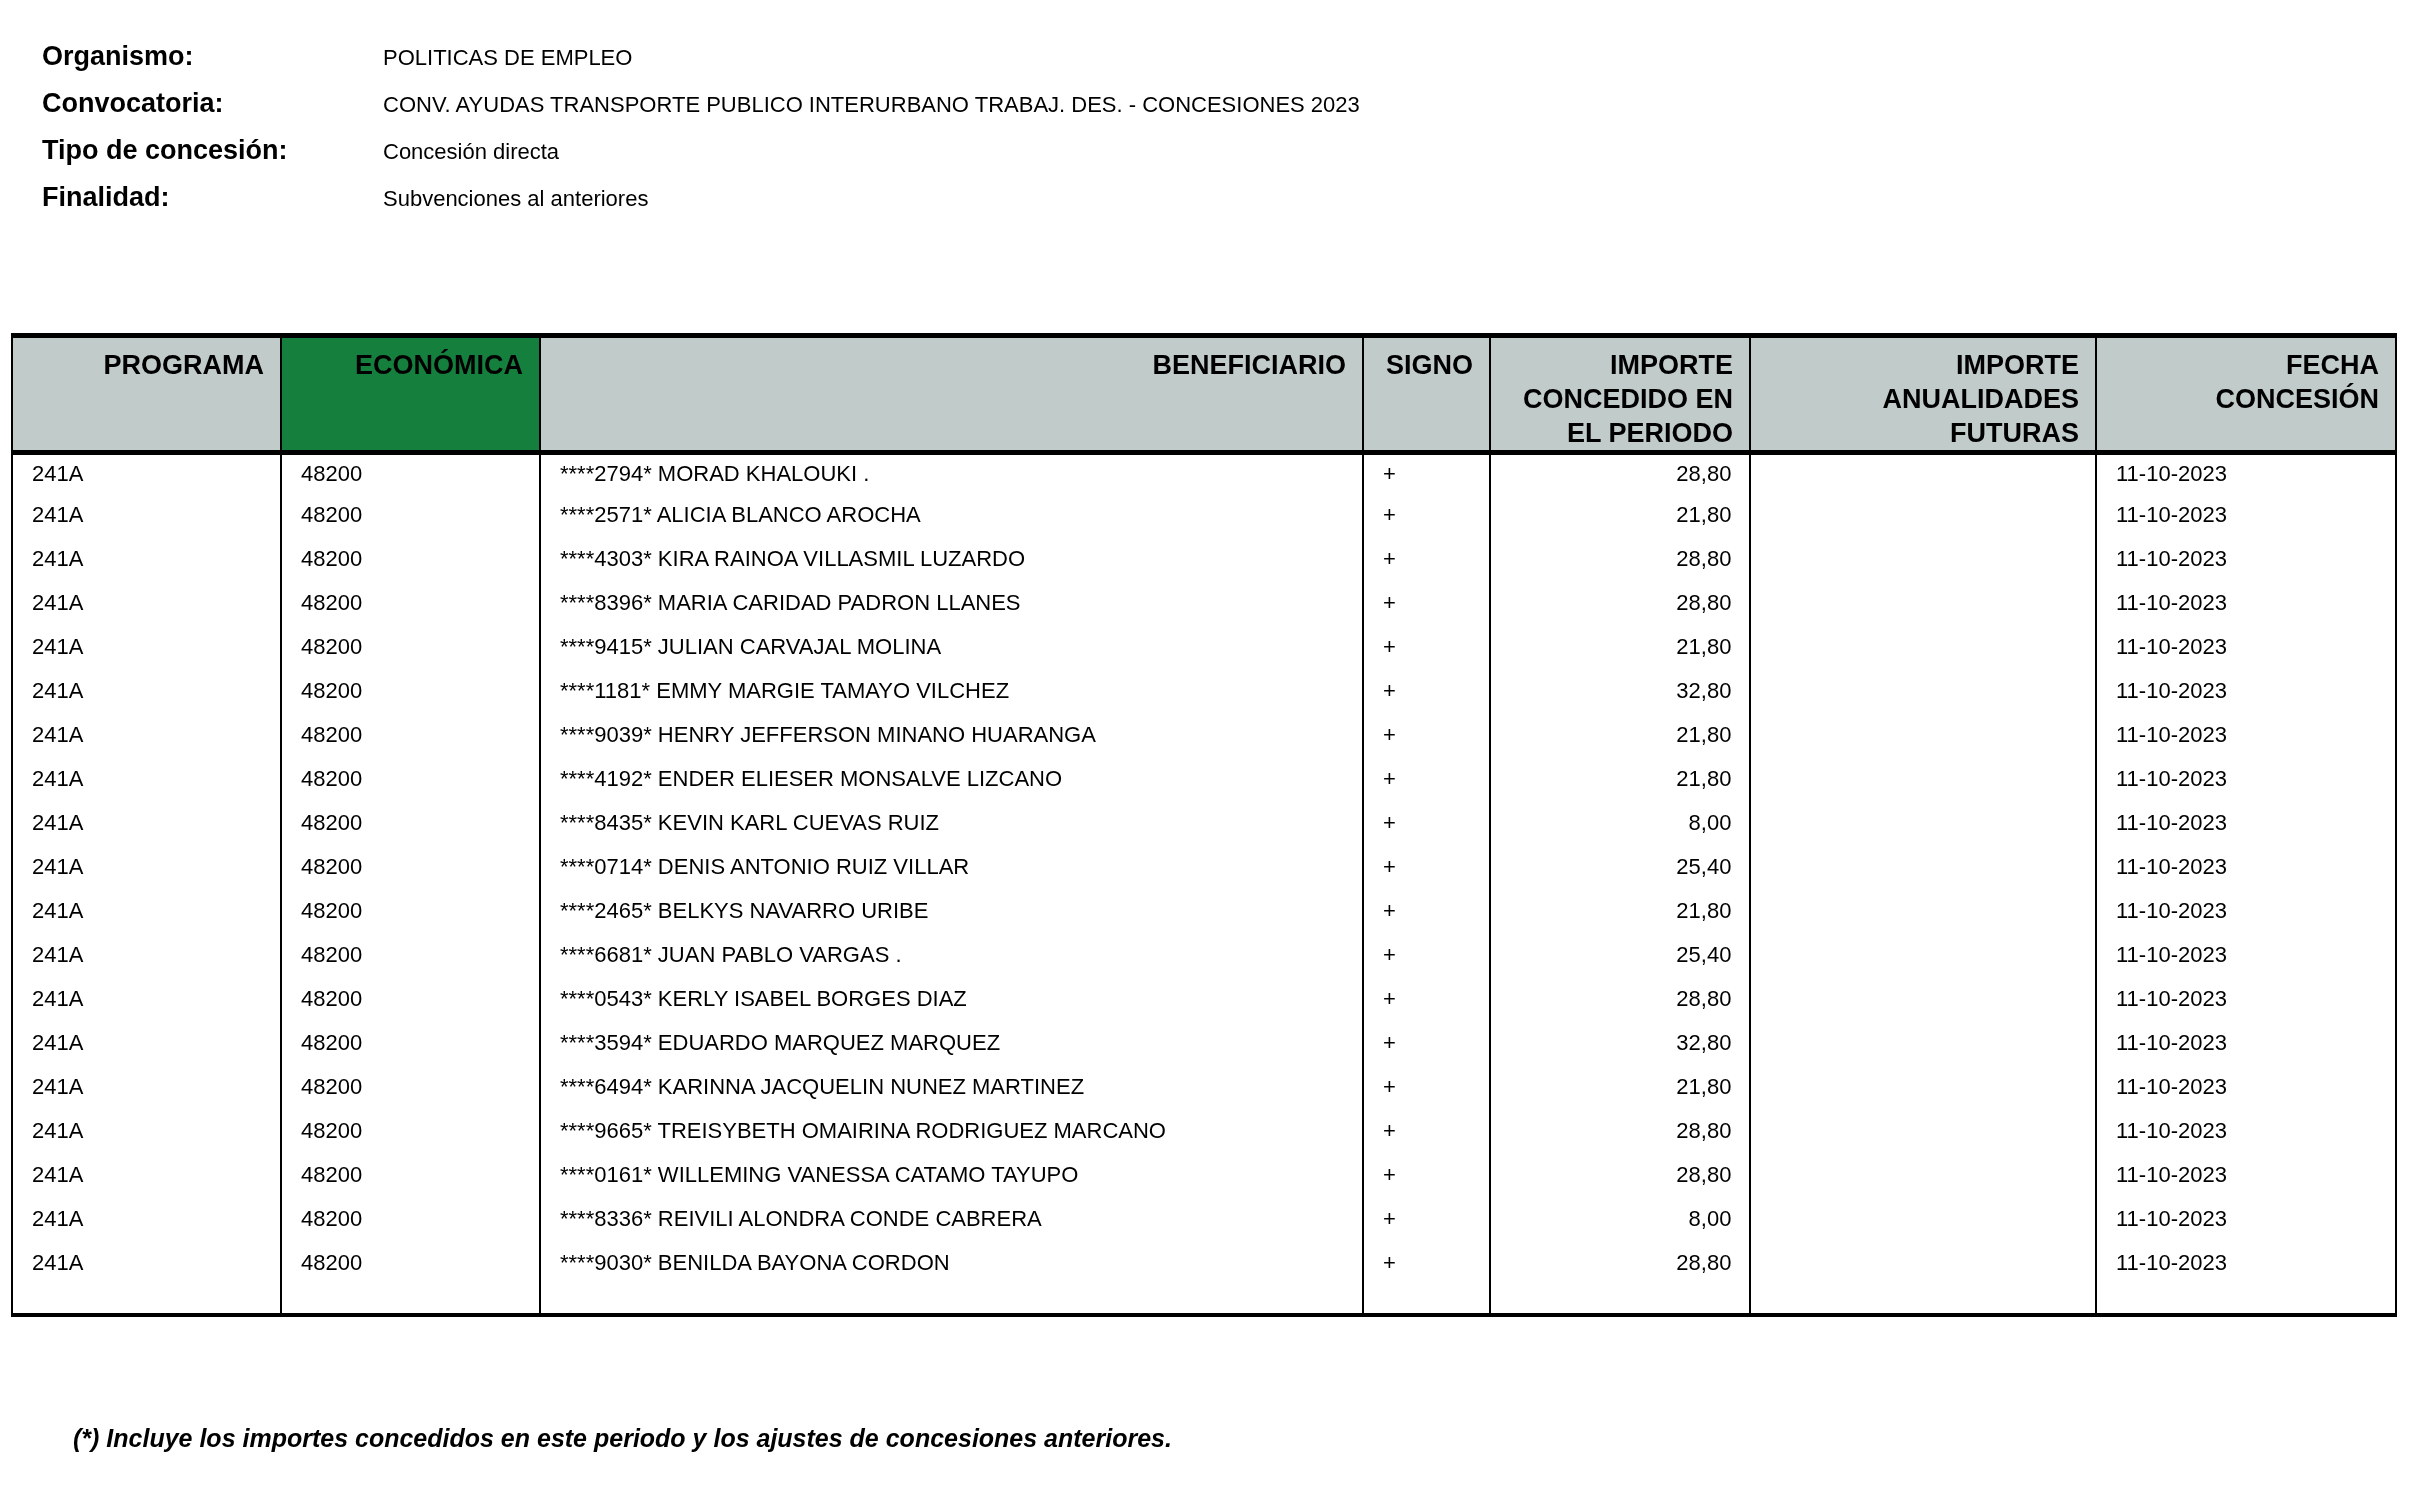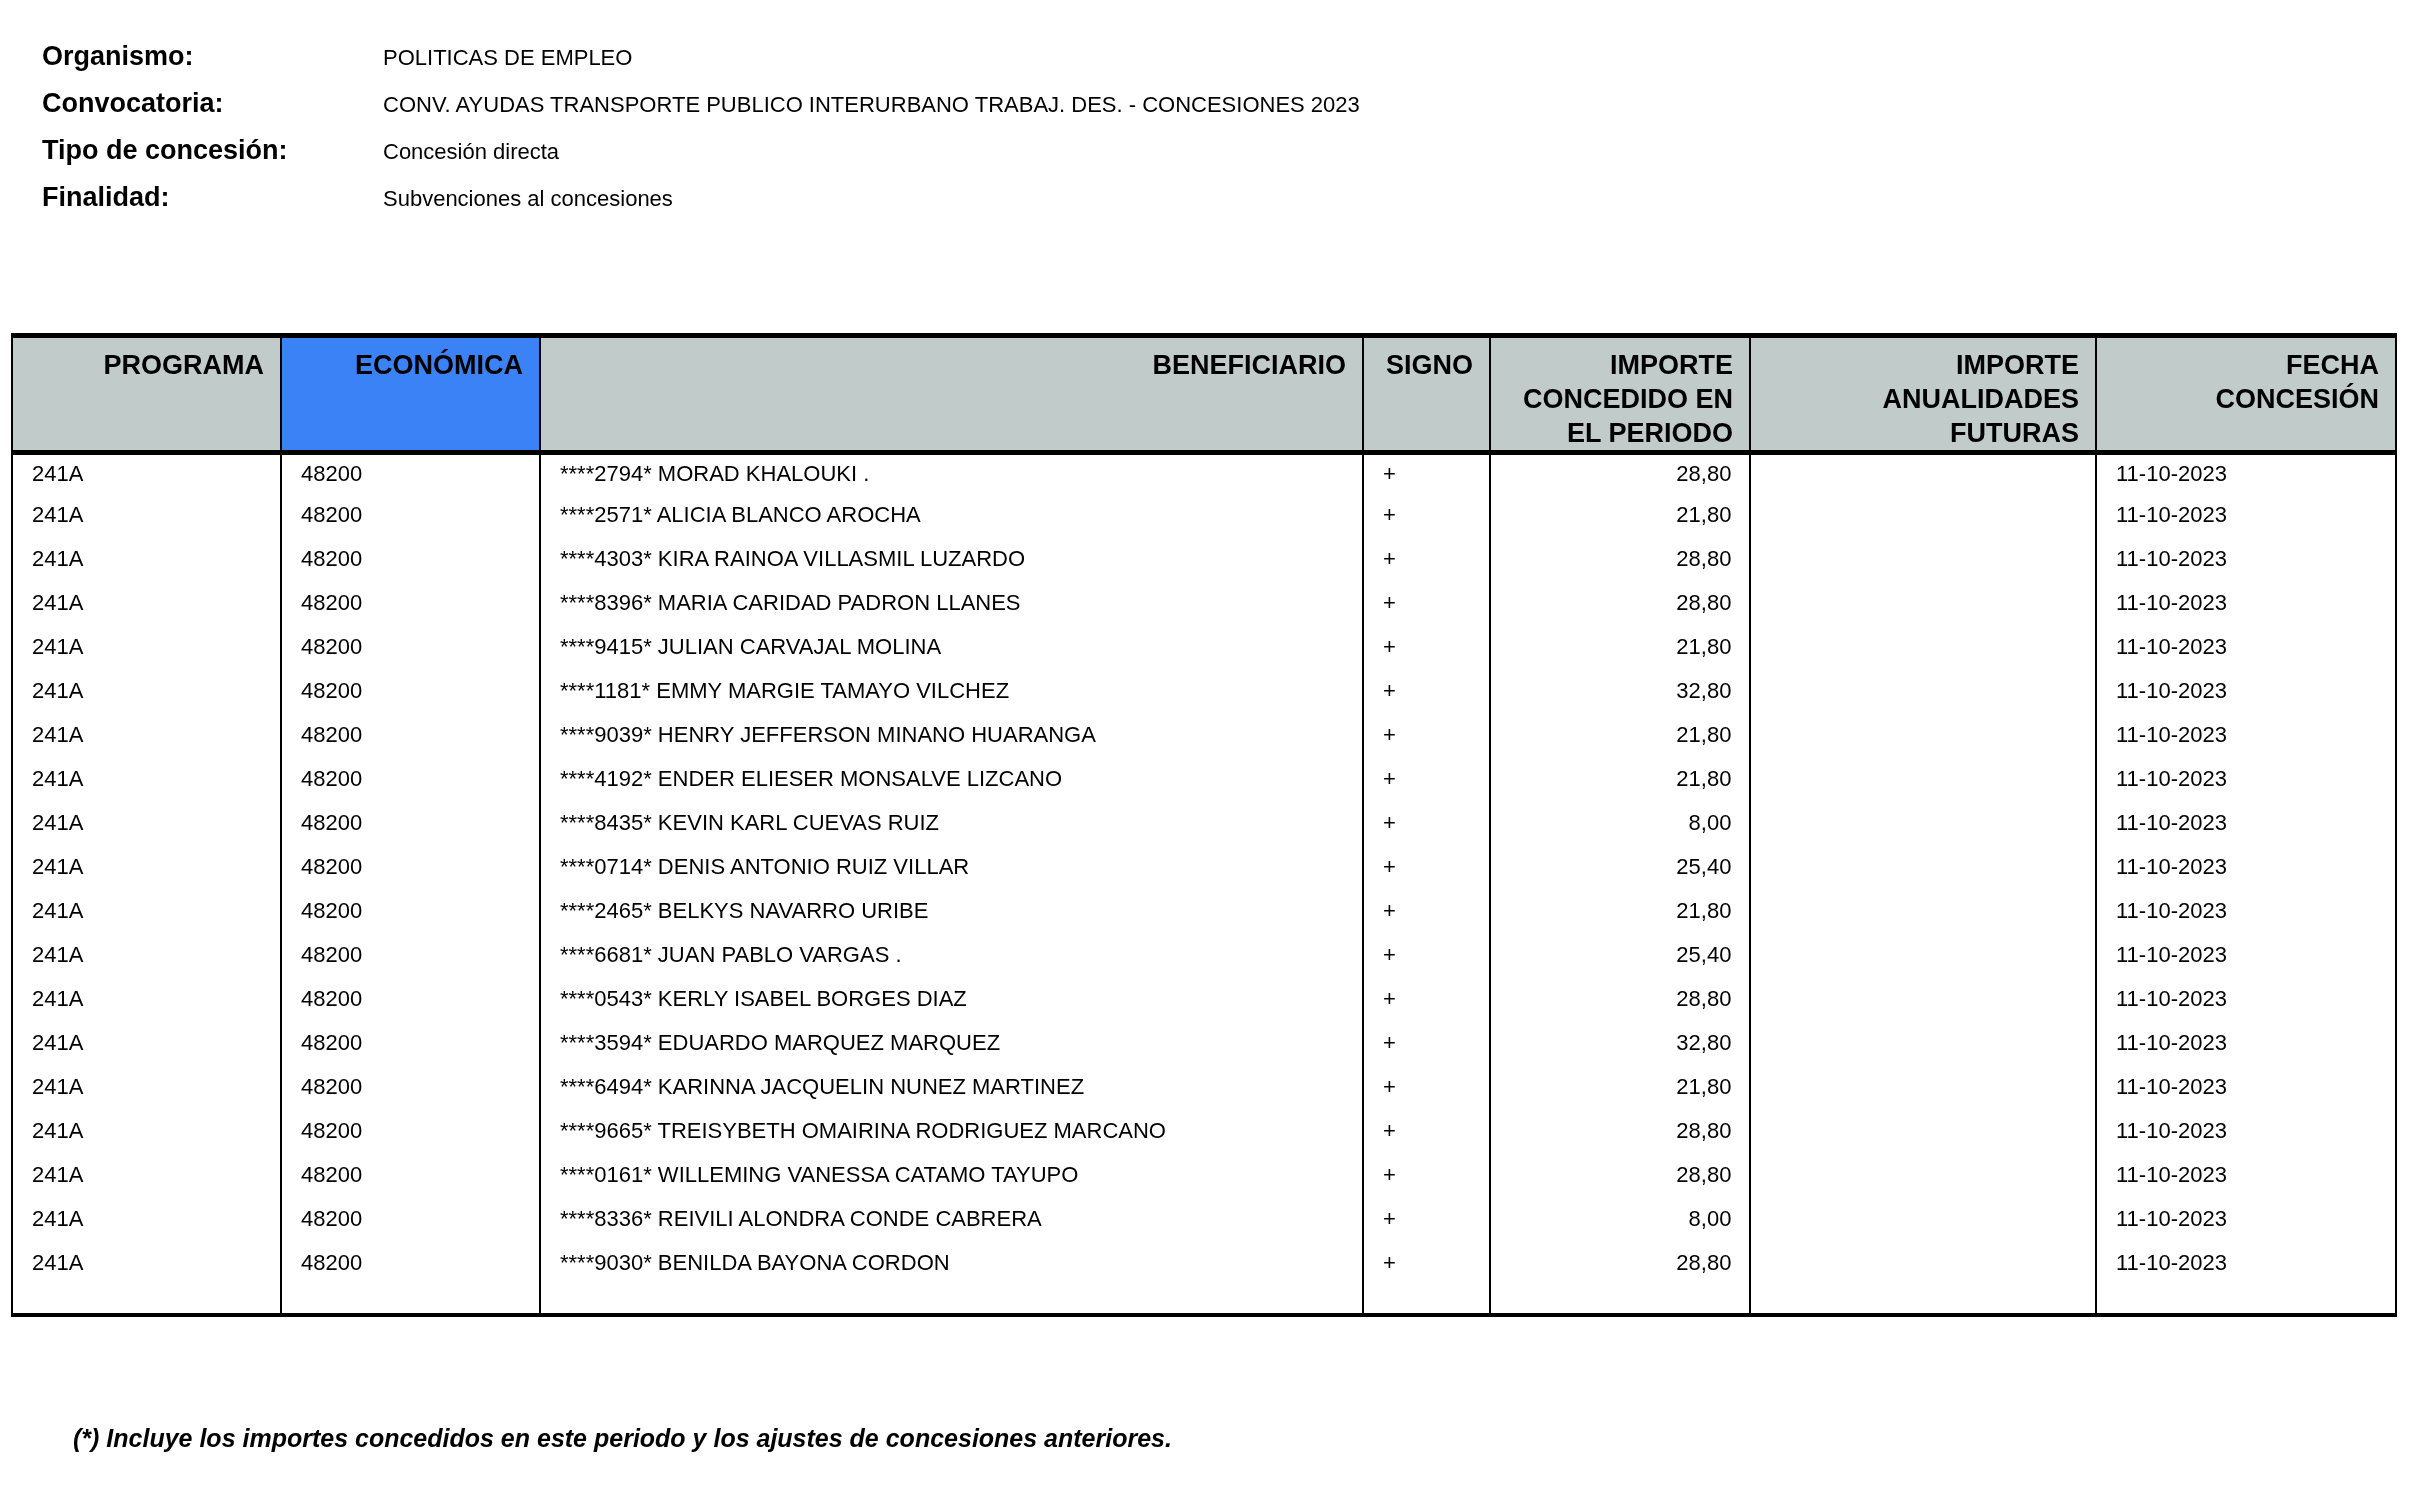--- a/index.html
+++ b/index.html
@@ -99,40 +99,40 @@
   <div class="info-row">
     <span class="info-label">Convocatoria:</span><span class="info-value">CONV. AYUDAS TRANSPORTE PUBLICO INTERURBANO TRABAJ. DES. - CONCESIONES 2023</span>
   </div>
 
   <div class="info-row">
     <span class="info-label">Tipo de concesión:</span><span class="info-value">Concesión directa</span>
   </div>
 
 
   <div class="info-row">
-    <span class="info-label">Finalidad:</span><span class="info-value">Subvenciones al concesiones</span>
+    <span class="info-label">Finalidad:</span><span class="info-value">Subvenciones al anteriores</span>
   </div>
 </div>
 
 <table class="concessions">
   <colgroup>
       <col style="width: 269px;">
       <col style="width: 259px;">
       <col style="width: 823px;">
       <col style="width: 127px;">
       <col style="width: 260px;">
       <col style="width: 346px;">
       <col style="width: 300px;">
     </colgroup>
   <thead>
     <tr>
         <th style="background: rgb(193, 203, 202);">
   <div class="th-line">PROGRAMA</div>
 </th>
-        <th style="background: #3b82f6;">
+        <th style="background: #15803d;">
   <div class="th-line">ECONÓMICA</div>
 </th>
         <th style="background: rgb(193, 203, 202);">
   <div class="th-line">BENEFICIARIO</div>
 </th>
         <th style="background: rgb(193, 203, 202);">
   <div class="th-line">SIGNO</div>
 </th>
         <th style="background: rgb(193, 203, 202);">
   <div class="th-line">IMPORTE</div>

